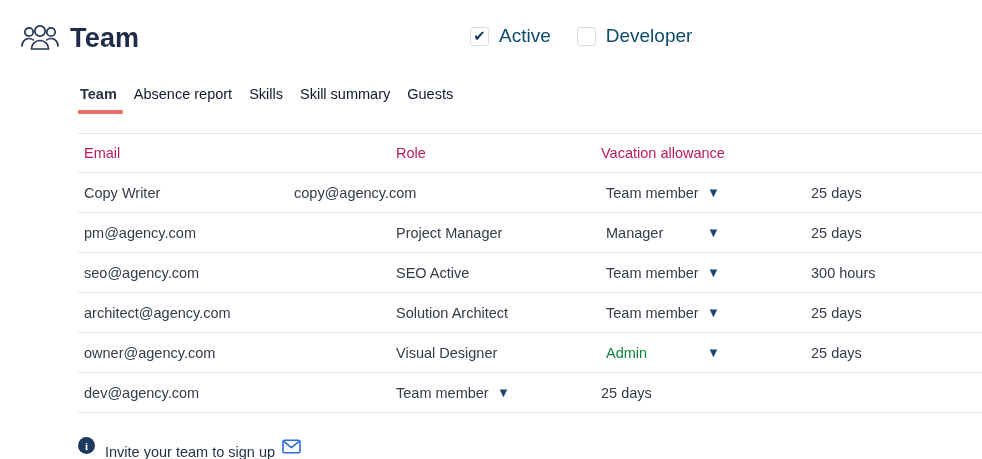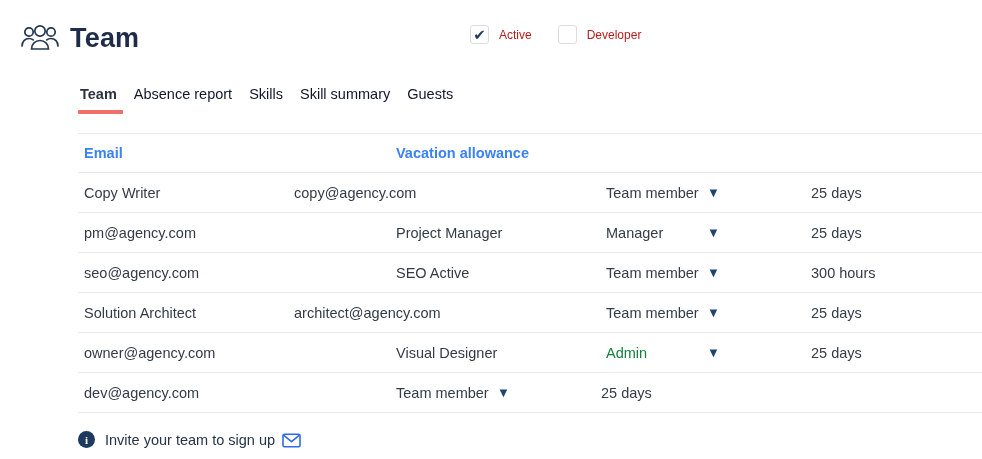--- a/index.html
+++ b/index.html
@@ -10,50 +10,50 @@
   .page-header { display: flex; align-items: center; padding: 20px 0 0 20px; position: relative; height: 56px; }
   .team-icon { width: 40px; height: 32px; margin-right: 10px; display: inline-flex; }
   .page-title { font-size: 27px; font-weight: 700; color: #1e2b4a; letter-spacing: 0.2px; }
 
   .filters { position: absolute; left: 470px; top: 25px; display: flex; align-items: center; }
   .filter { display: flex; align-items: center; margin-right: 26px; cursor: pointer; }
   .checkbox { width: 19px; height: 19px; border: 1px solid #d9dde2; border-radius: 3px; background: #fff;
               display: inline-flex; align-items: center; justify-content: center; margin-right: 10px; }
   .checkbox .check { display: none; color: #1d3a5f; font-size: 15px; font-weight: 700; line-height: 1; margin-top: -1px; }
   .checkbox.checked .check { display: block; }
-  .filter-label { font-size: 12px; color: #b91c1c; }
+  .filter-label { font-size: 19px; color: #0c4a6e; }
 
   
   .tabs { margin: 30px 0 0 80px; display: flex; column-gap: 17px; }
   .tab { font-size: 14.5px; color: #0f172a; position: relative; padding-bottom: 12px; cursor: pointer; }
   .tab.active { color: #2b3240; font-weight: 700; }
   .tab.active::after { content: ""; position: absolute; left: -2px; right: -6px; bottom: 0; height: 4px;
                        background: #ee6f68; border-radius: 1px; }
 
   
   .table { margin-left: 78px; width: 904px; margin-top: 19px; }
   .t-row { display: flex; align-items: center; height: 40px; border-bottom: 1px solid #eaeaea; }
   .t-head { border-top: 1px solid #e7e7e7; border-bottom: 1px solid #e7e7e7; }
   .cell { padding-left: 6px; font-size: 14.5px; overflow: hidden; white-space: nowrap; }
   .c-email { width: 312px; }
   .c-name  { width: 210px; }
   .c-role  { width: 205px; display: flex; align-items: center; }
   .c-vac   { flex: 1; }
-  .t-head .cell { color: #3b82f6; font-weight: 700; font-size: 14.5px; }
+  .t-head .cell { color: #be185d; font-weight: 400; font-size: 14.5px; }
   .role-label { min-width: 99px; display: inline-block; color: #333b47; }
   .role-label.muted { color: #15803d; }
   .dd-arrow { color: #1e4470; font-size: 13px; cursor: pointer; margin-left: 2px; }
 
   
   .invite { margin: 18px 0 0 78px; display: flex; align-items: center; font-size: 14.5px; color: #253349; }
   .info-icon { width: 17px; height: 17px; border-radius: 50%; background: #1d3a5f; color: #fff;
                display: inline-flex; align-items: center; justify-content: center;
                font-size: 11px; font-weight: 700; font-family: "Liberation Serif", serif;
                margin-right: 10px; flex: 0 0 auto; }
-  .invite-text { margin-right: 7px; }
+  .invite-text { margin-right: 7px; margin-top: 13px; }
   .envelope-icon { display: inline-flex; margin-top: 2px; cursor: pointer; }
 </style>
 </head>
 <body>
 
 <div class="page-header">
   <span class="team-icon">
     <svg viewBox="0 0 40 32" fill="none" stroke="#243752" stroke-width="1.7" stroke-linecap="round">
       <circle cx="9" cy="10" r="4.2"></circle>
       <path d="M2 24 c0-4.4 3.1-7.5 7-7.5 1.6 0 3 .5 4.2 1.4"></path>
@@ -92,20 +92,21 @@
     <span class="tab">Skills</span>
 
     <span class="tab">Skill summary</span>
 
     <span class="tab">Guests</span>
   </div>
 
 <div class="table">
   <div class="t-row t-head">
     <span class="cell c-email">Email</span>
+    <span class="cell c-role">Role</span>
     <span class="cell c-vac">Vacation allowance</span>
   </div>
 
   <div>
 
       <div class="t-row">
         <span class="cell c-name">Copy Writer</span>
         <span class="cell c-email">copy@agency.com</span>
         <span class="cell c-role">
           <span class="role-label">Team member</span>
@@ -128,22 +129,22 @@
         <span class="cell c-email">seo@agency.com</span>
         <span class="cell c-name">SEO Active</span>
         <span class="cell c-role">
           <span class="role-label">Team member</span>
           <span class="dd-arrow">▼</span>
         </span>
         <span class="cell c-vac">300 hours</span>
       </div>
 
       <div class="t-row">
+        <span class="cell c-email">architect@agency.com</span>
         <span class="cell c-name">Solution Architect</span>
-        <span class="cell c-email">architect@agency.com</span>
         <span class="cell c-role">
           <span class="role-label">Team member</span>
           <span class="dd-arrow">▼</span>
         </span>
         <span class="cell c-vac">25 days</span>
       </div>
 
       <div class="t-row">
         <span class="cell c-email">owner@agency.com</span>
         <span class="cell c-name">Visual Designer</span>

